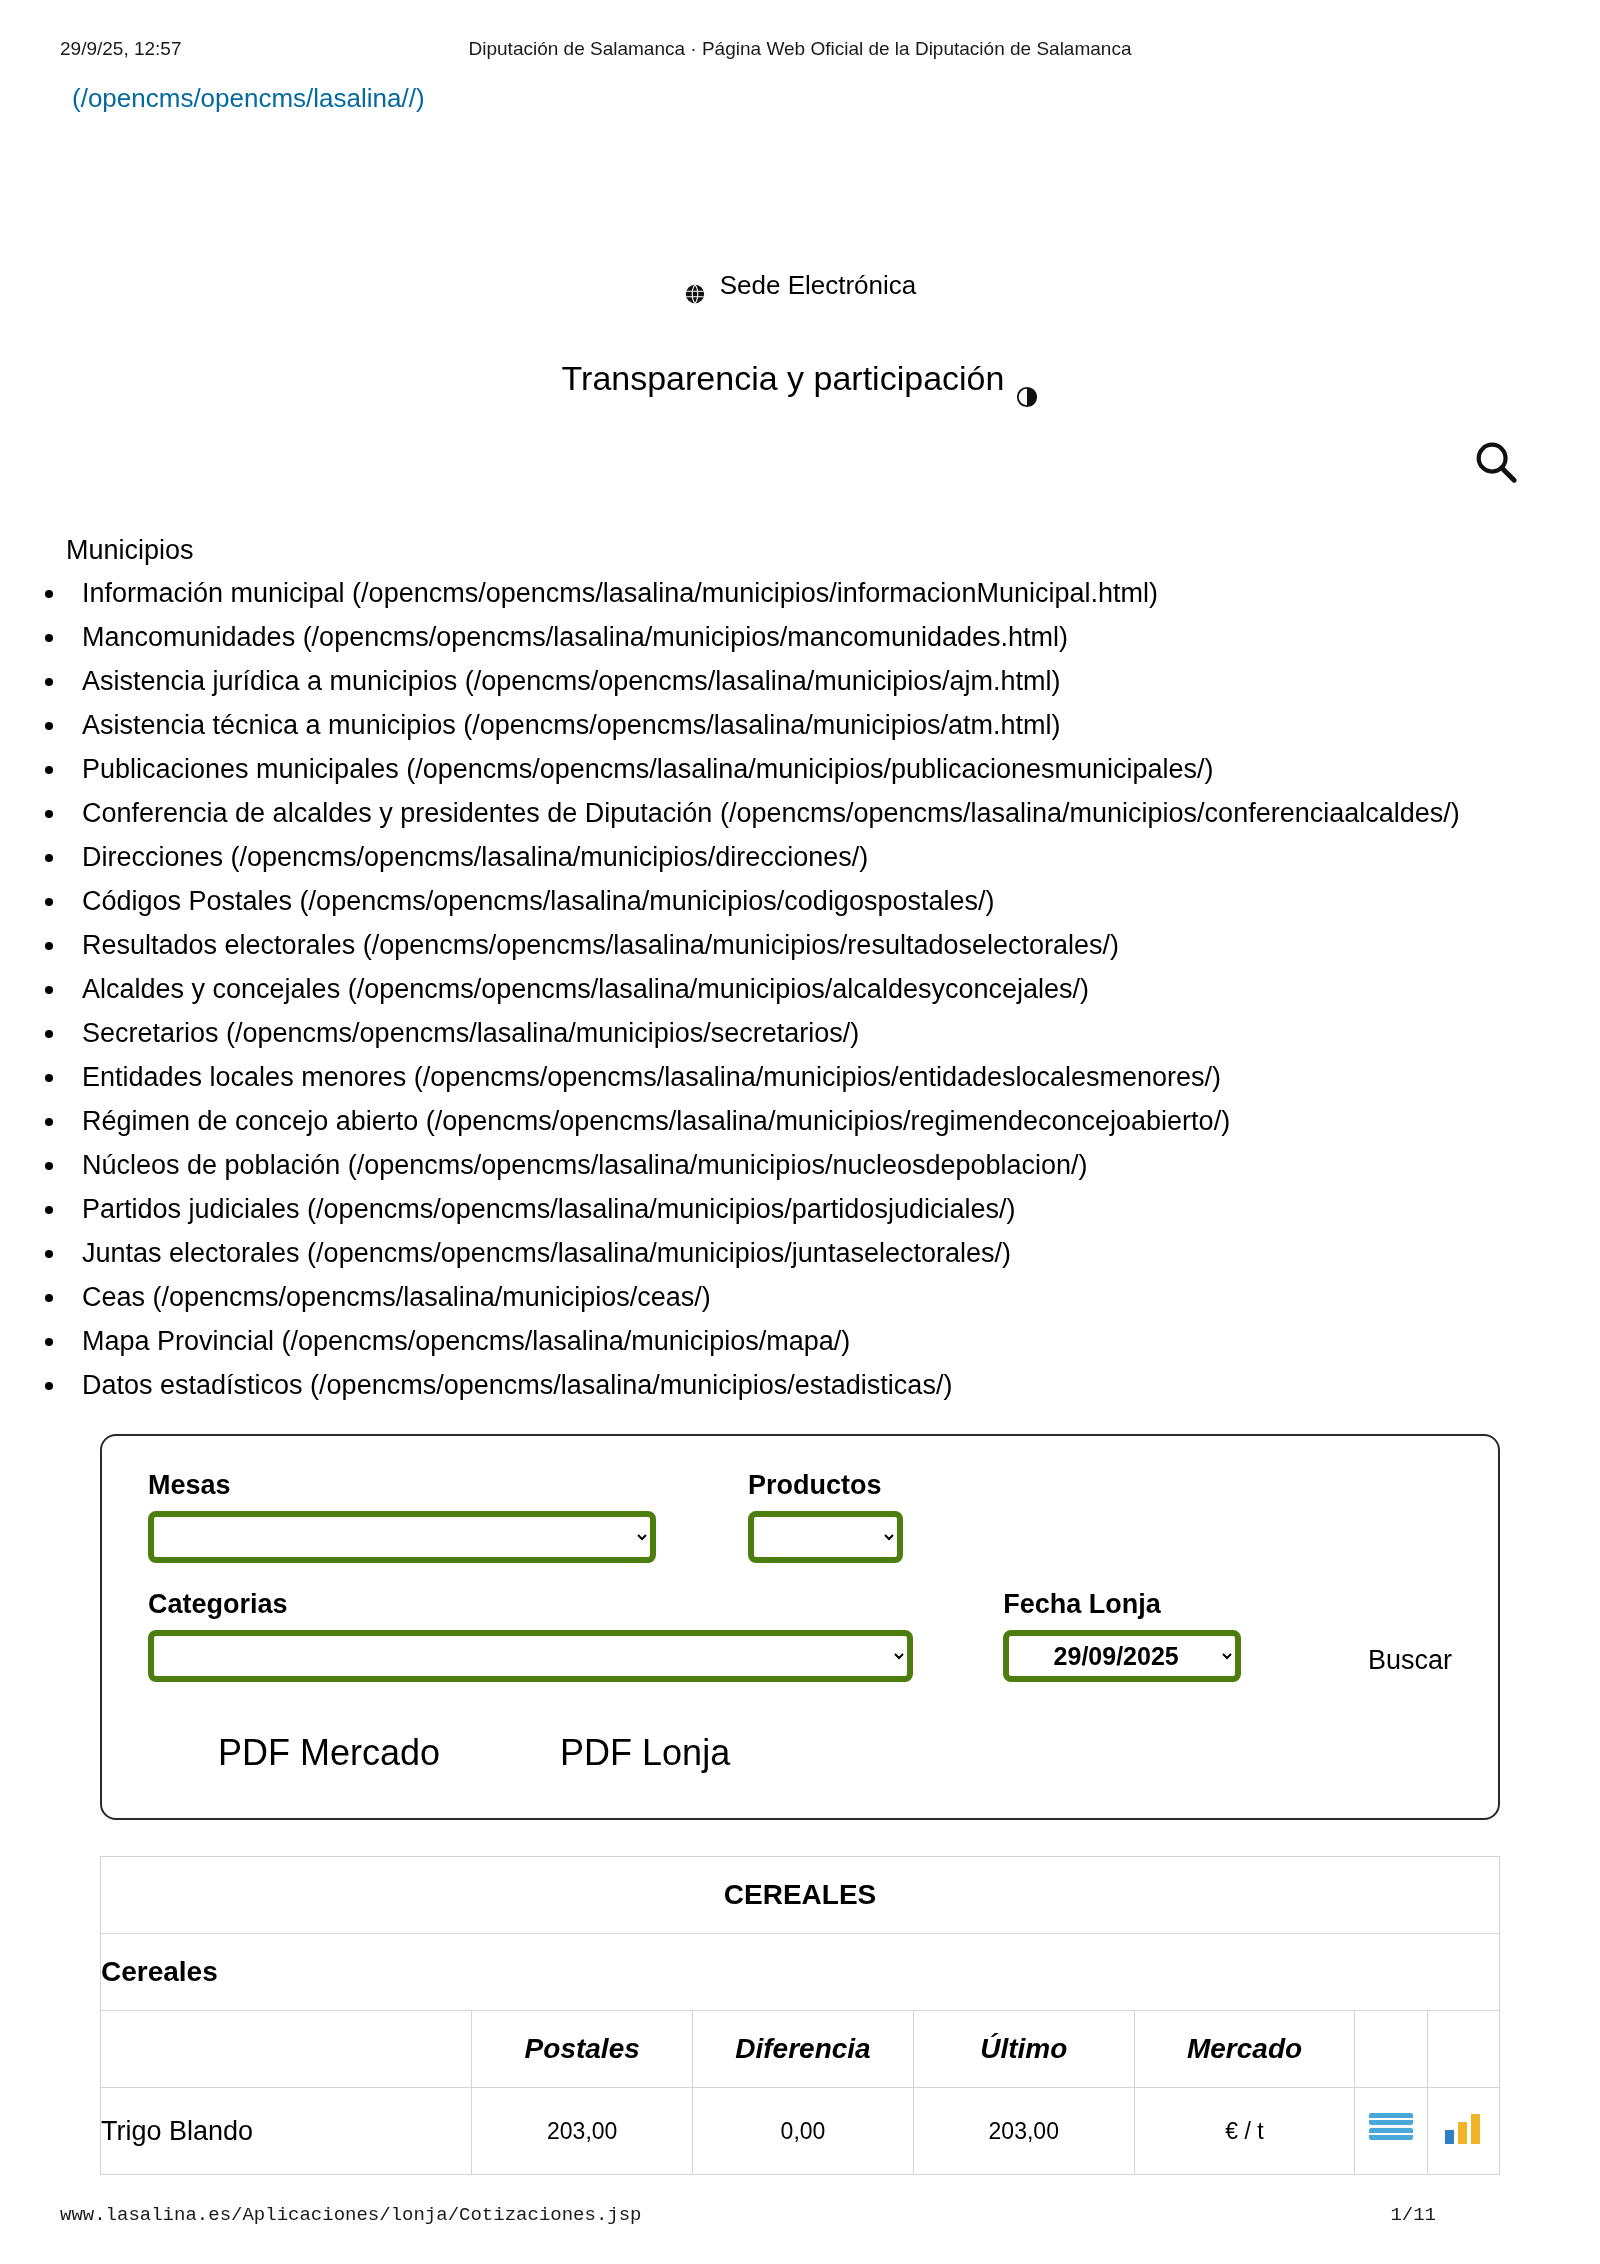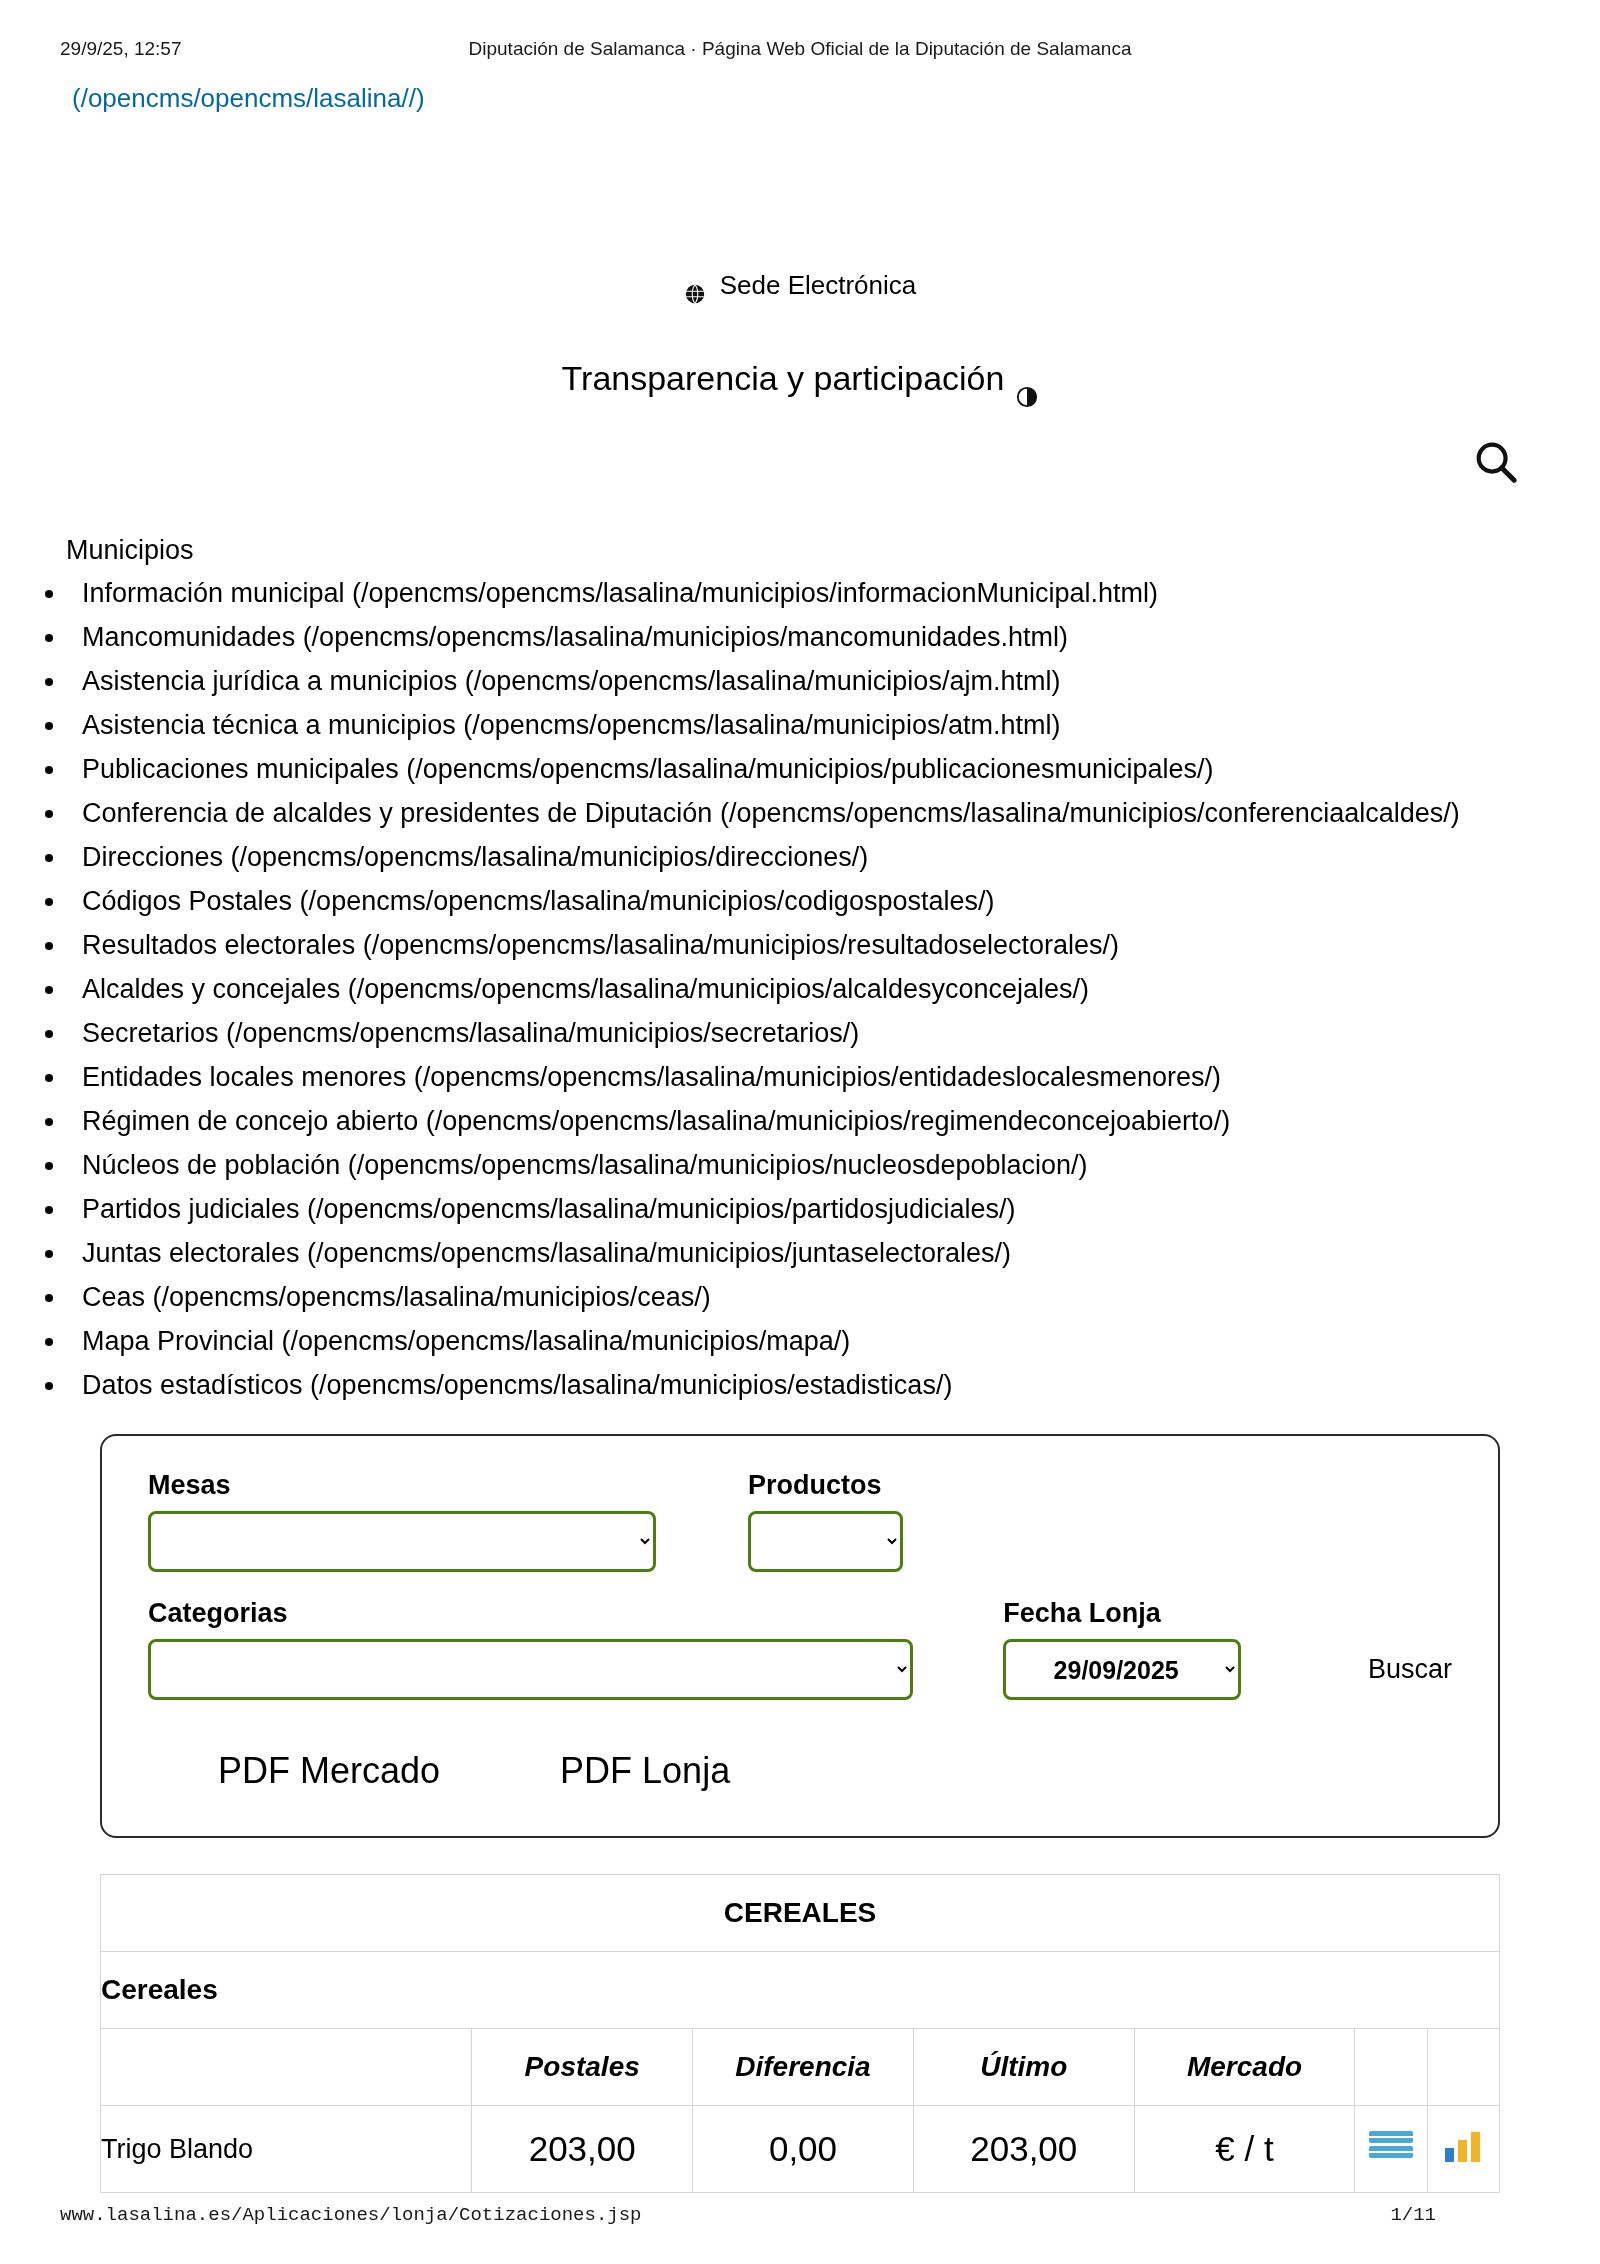--- a/index.html
+++ b/index.html
@@ -171,24 +171,24 @@
   .row-1 {
     display: flex;
     align-items: flex-start;
     gap: 0;
   }
   .col-mesas { width: 560px; }
   .col-productos { width: 300px; margin-left: 40px; }
 
   select.sel {
     box-sizing: border-box;
-    height: 61px;
+    height: 52px;
     font-size: 24px;
     font-family: "Liberation Sans", sans-serif;
-    border: 3px solid #4d7c0f;
+    border: 6px solid #4d7c0f;
     border-radius: 8px;
     background: #ffffff;
     padding: 4px 10px;
     color: #000;
   }
   select.sel-mesas { width: 508px; }
   select.sel-productos { width: 155px; }
   select.sel-categorias { width: 765px; }
   select.sel-fecha {
     width: 238px;
@@ -256,21 +256,21 @@
     font-size: 28px;
   }
   td.name-cell {
     padding-left: 24px;
     height: 86px;
     font-size: 27px;
   }
   td.num-cell {
     text-align: center;
     height: 86px;
-    font-size: 35px;
+    font-size: 23px;
   }
   td.icon-cell {
     text-align: center;
     height: 86px;
     width: 72px;
   }
   .col-w-name { width: 370px; }
   .col-w-num { width: 220px; }
   .col-w-icon { width: 72px; }
 

